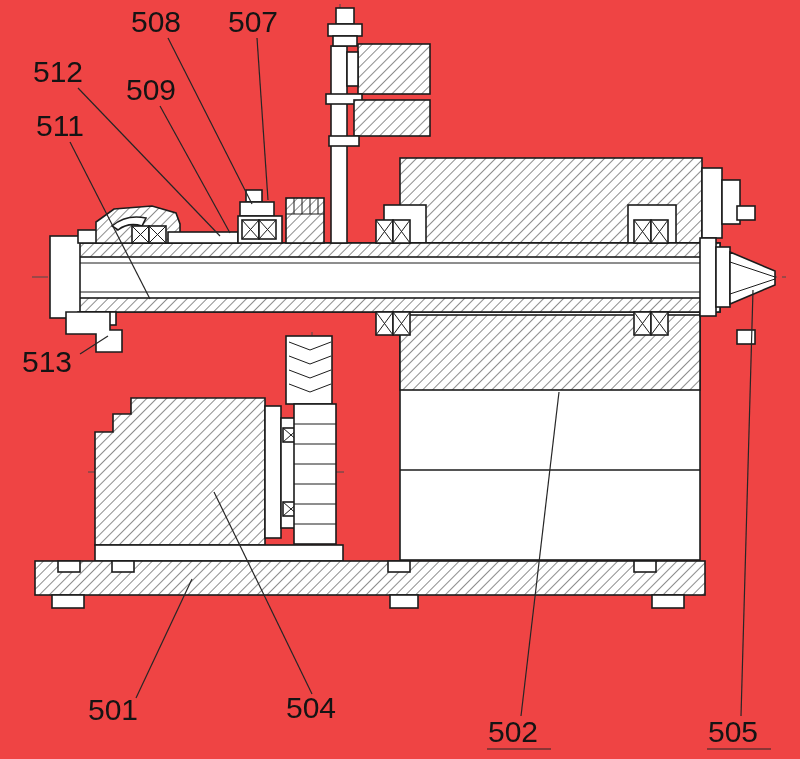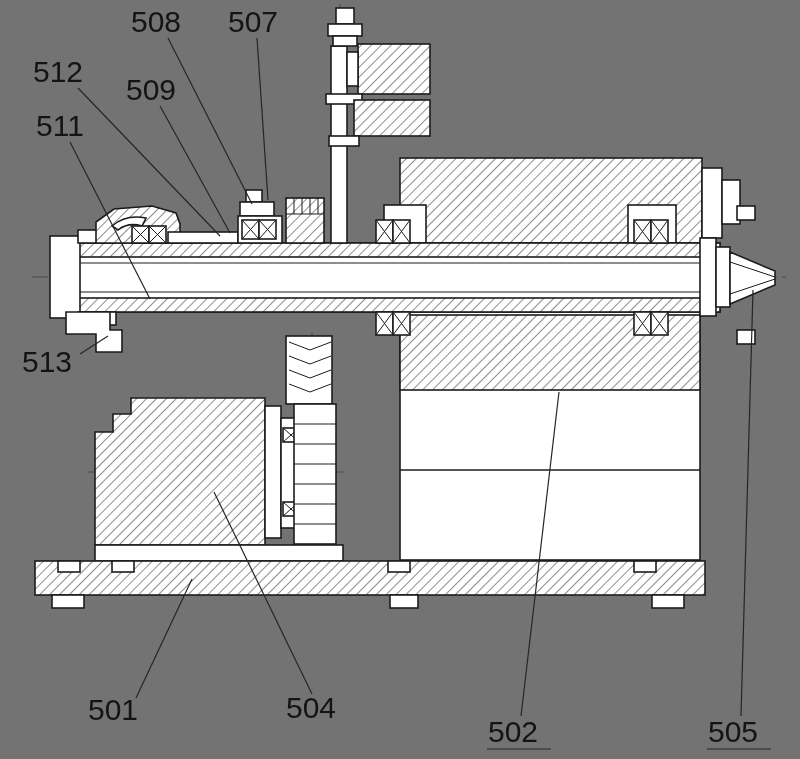--- a/index.html
+++ b/index.html
@@ -1,16 +1,16 @@
 <!DOCTYPE html>
 <html><head>
 <meta charset="utf-8">
 <style>
   html,body{margin:0;padding:0;background:#ffffff;}
-  .page{position:relative;width:800px;height:759px;background:#737373;overflow:hidden;
+  .page{position:relative;width:800px;height:759px;background:#ef4444;overflow:hidden;
         font-family:"Liberation Sans",sans-serif;}
   svg{display:block;}
   .ln{stroke:#1c1c1c;stroke-width:1.6;fill:none;}
   .thin{stroke:#1c1c1c;stroke-width:1;fill:none;}
   .cl{stroke:#4a4a4a;stroke-width:1;fill:none;stroke-dasharray:16 5 4 5;}
   .fw{fill:#ffffff;stroke:#1c1c1c;stroke-width:1.6;}
   .fh{fill:url(#hatch);stroke:#1c1c1c;stroke-width:1.6;}
   .leader{stroke:#262626;stroke-width:1.2;fill:none;}
   .ref{font-family:"Liberation Sans",sans-serif;font-size:30px;fill:#141414;}
 </style>

